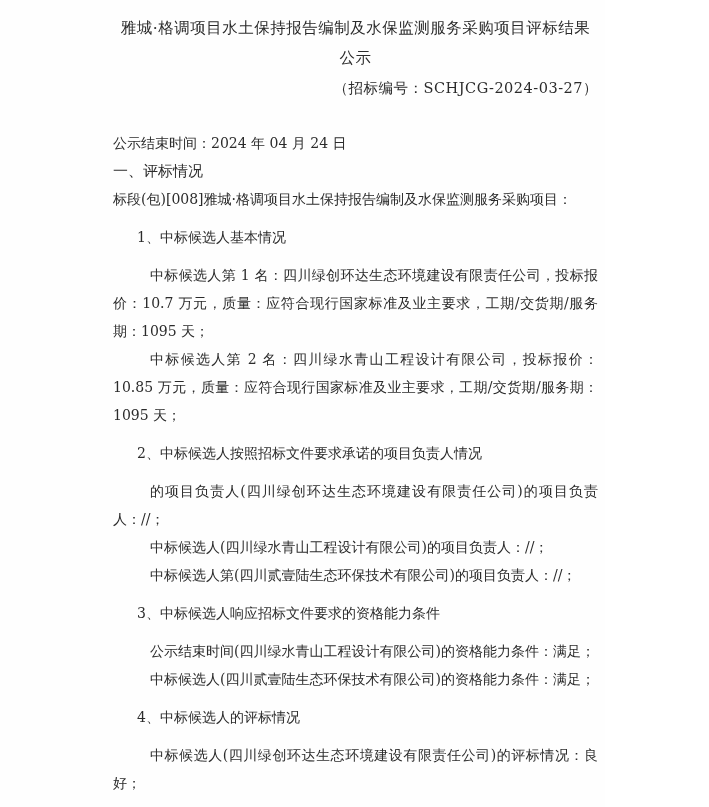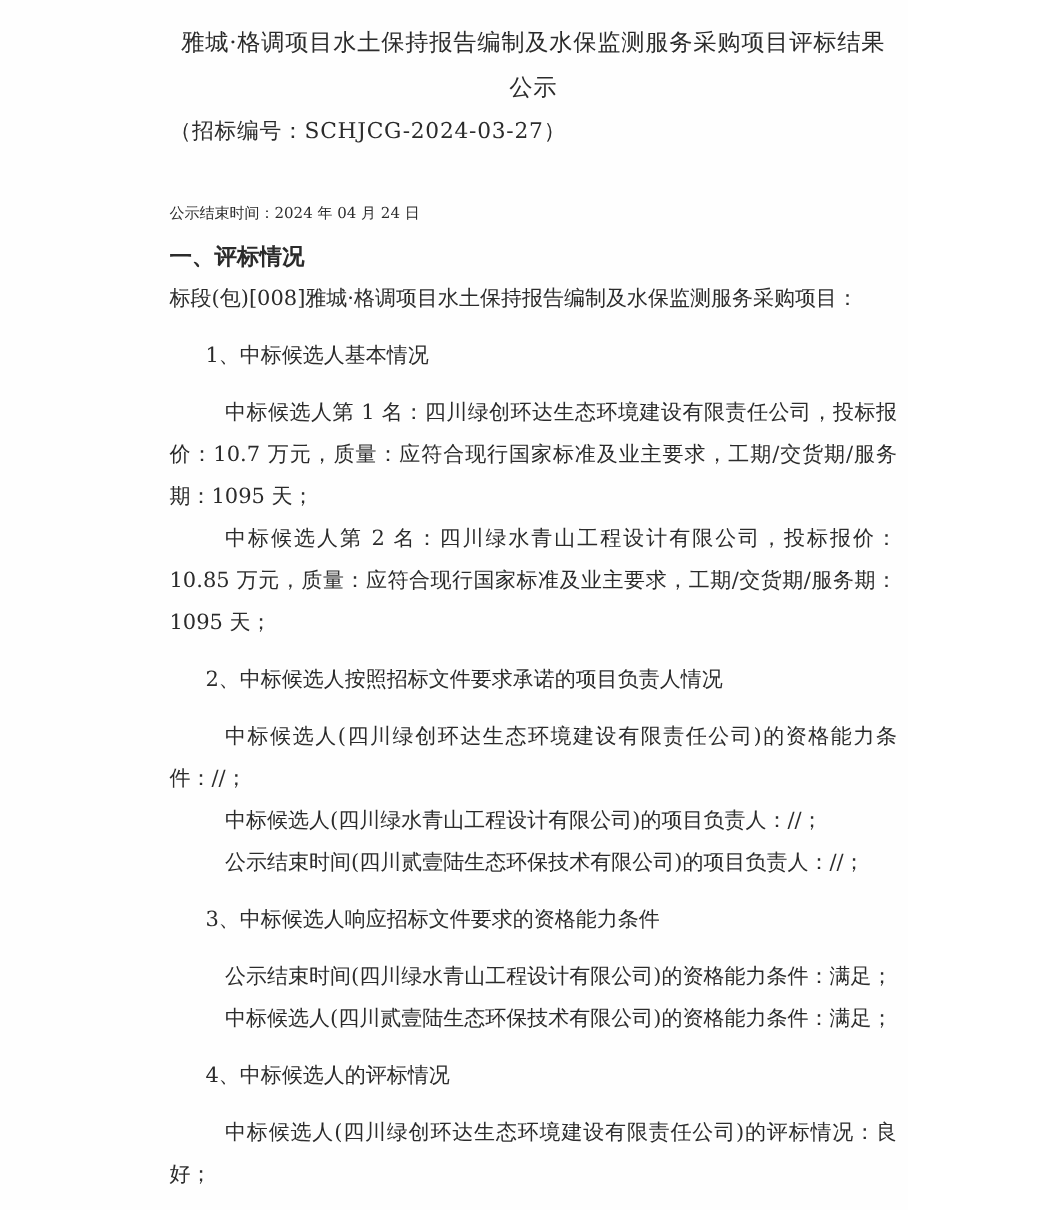--- a/index.html
+++ b/index.html
@@ -19,34 +19,34 @@
   }
   .title{
     margin:0;
     font-size:15.5px;
     font-weight:normal;
     text-align:center;
     line-height:30px;
     letter-spacing:0.5px;
   }
   .subtitle{
-    text-align:left;
+    text-align:right;
     font-size:14.5px;
     line-height:30px;
     letter-spacing:0.5px;
   }
   .meta{
     margin:26px 0 0 0;
-    font-size:10px;
+    font-size:14px;
     line-height:28px;
   }
   .heading{
     margin:0;
     font-size:15px;
-    font-weight:bold;
+    font-weight:normal;
     line-height:28px;
     font-family:"DejaVu Sans","Liberation Sans",sans-serif;
   }
   .intro{
     margin:0;
     font-size:14px;
     line-height:28px;
     text-align:justify;
   }
   .li-label{
@@ -119,23 +119,23 @@
     <p class="meta">公示结束时间：2024 年 04 月 24 日</p>
 
     <h2 class="heading">一、评标情况</h2>
     <p class="intro">标段(包)[008]雅城·格调项目水土保持报告编制及水保监测服务采购项目：</p>
 
     <p class="li-label">1、中标候选人基本情况</p>
     <p class="para">中标候选人第 1 名：四川绿创环达生态环境建设有限责任公司，投标报价：10.7 万元，质量：应符合现行国家标准及业主要求，工期/交货期/服务期：1095 天；</p>
     <p class="para">中标候选人第 2 名：四川绿水青山工程设计有限公司，投标报价：10.85 万元，质量：应符合现行国家标准及业主要求，工期/交货期/服务期：1095 天；</p>
 
     <p class="li-label">2、中标候选人按照招标文件要求承诺的项目负责人情况</p>
-    <p class="para">中标候选人(四川绿创环达生态环境建设有限责任公司)的资格能力条件：//；</p>
+    <p class="para">的项目负责人(四川绿创环达生态环境建设有限责任公司)的项目负责人：//；</p>
     <p class="para">中标候选人(四川绿水青山工程设计有限公司)的项目负责人：//；</p>
-    <p class="para">公示结束时间(四川贰壹陆生态环保技术有限公司)的项目负责人：//；</p>
+    <p class="para">中标候选人第(四川贰壹陆生态环保技术有限公司)的项目负责人：//；</p>
 
     <p class="li-label">3、中标候选人响应招标文件要求的资格能力条件</p>
     <p class="para">公示结束时间(四川绿水青山工程设计有限公司)的资格能力条件：满足；</p>
     <p class="para">中标候选人(四川贰壹陆生态环保技术有限公司)的资格能力条件：满足；</p>
 
     <p class="li-label">4、中标候选人的评标情况</p>
     <p class="para">中标候选人(四川绿创环达生态环境建设有限责任公司)的评标情况：良好；</p>
 
   </div>
 

